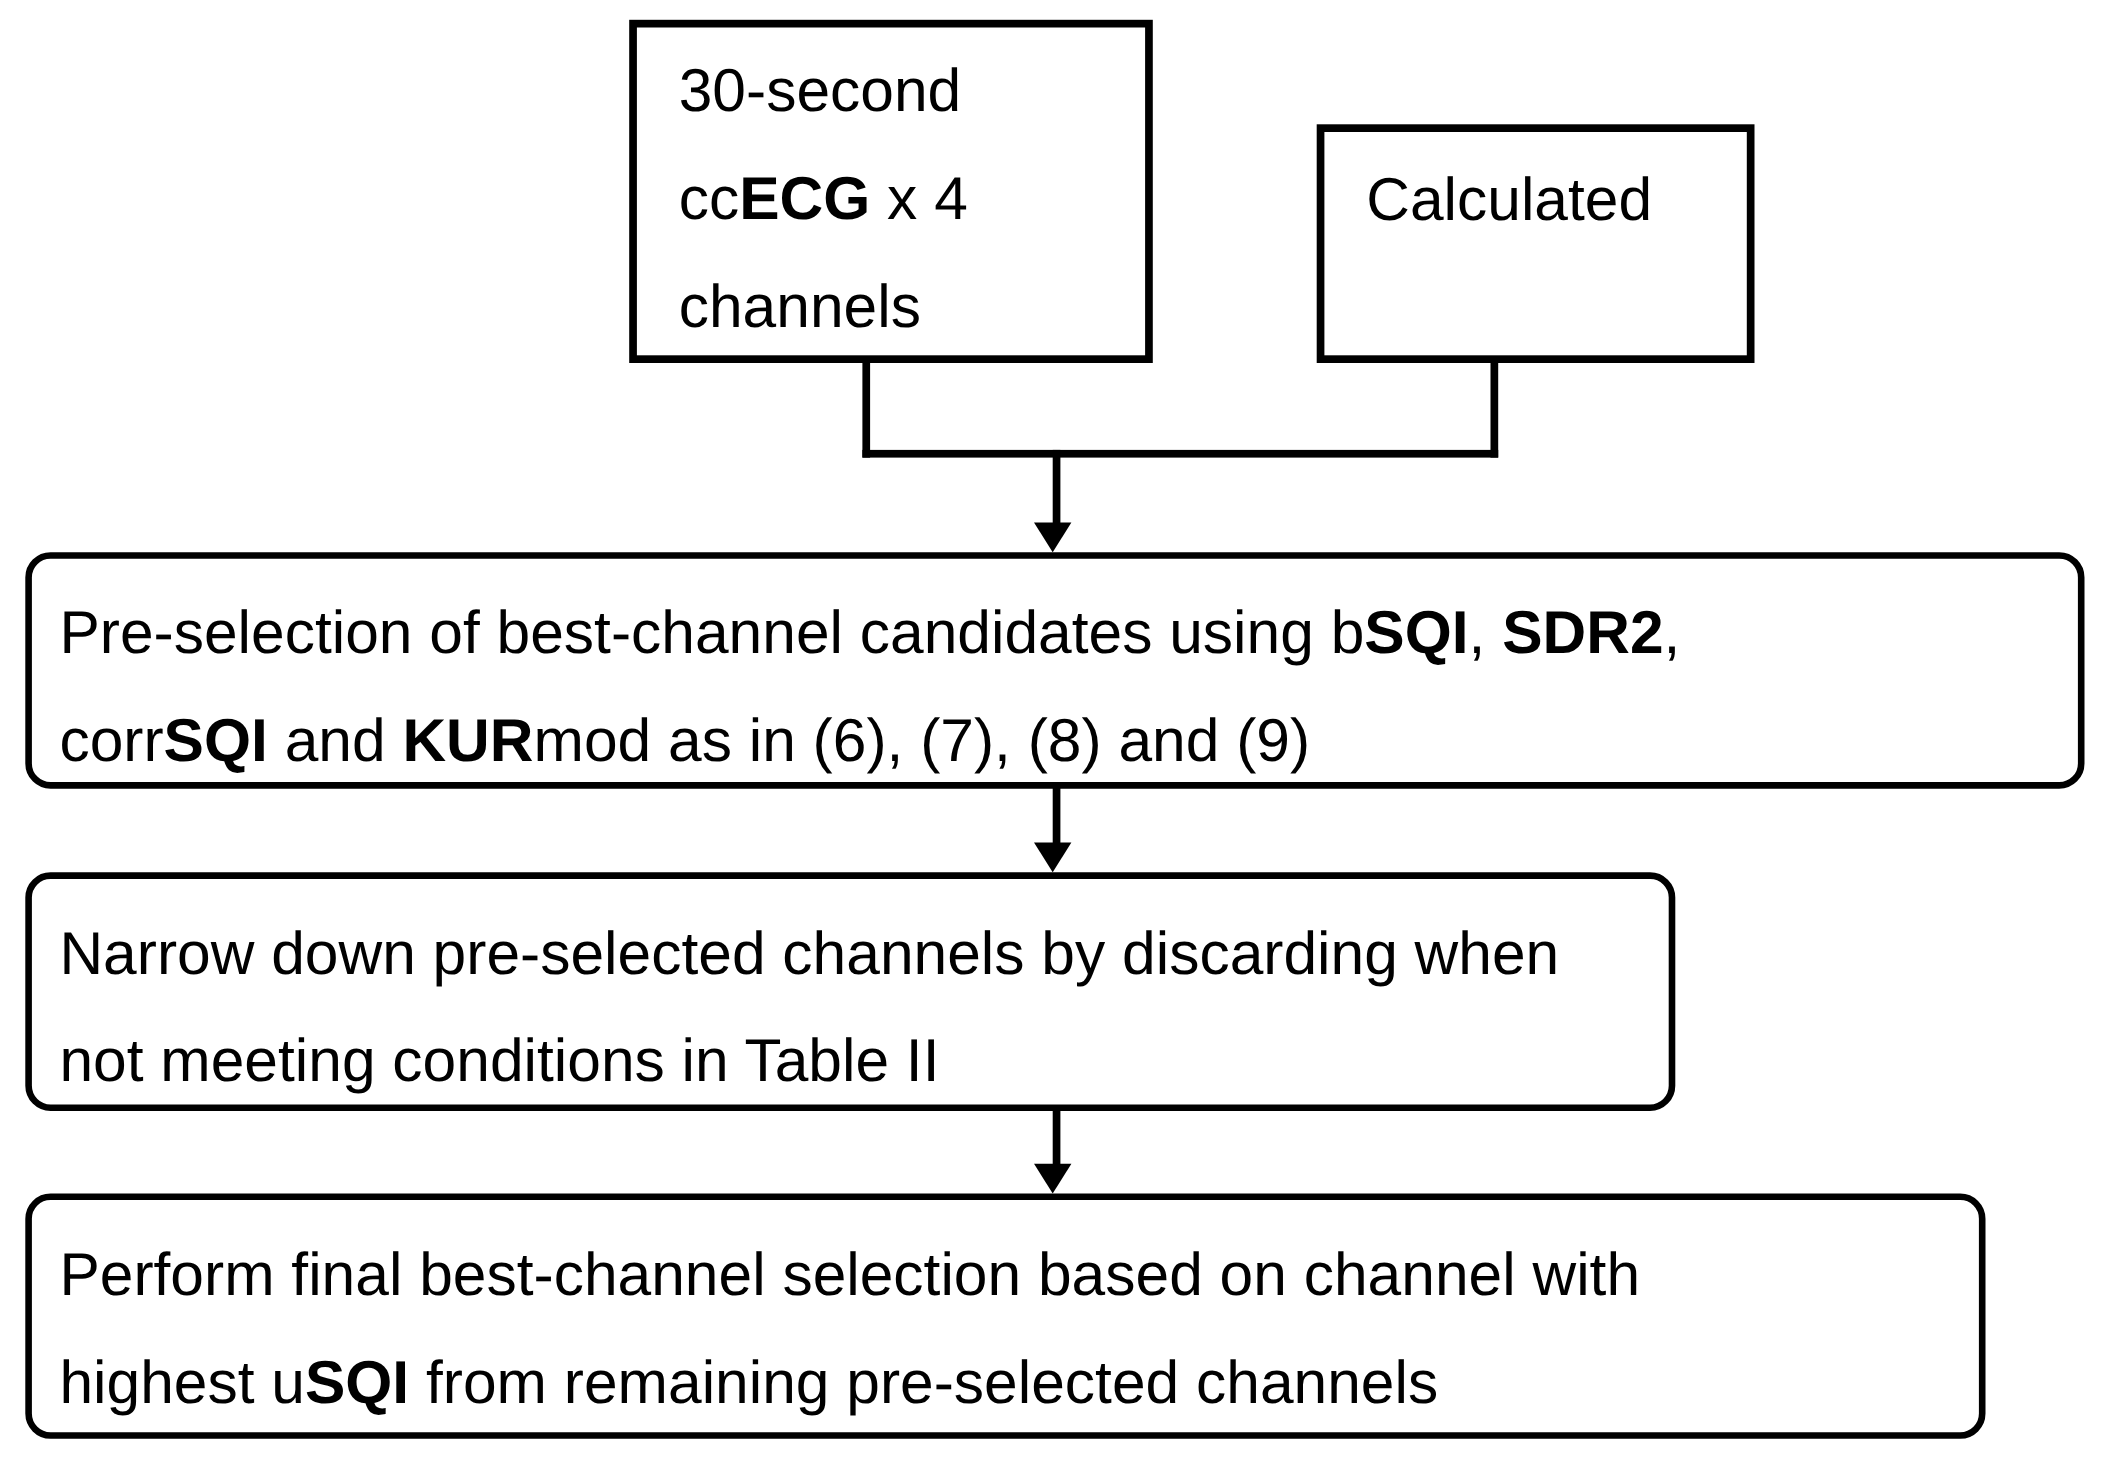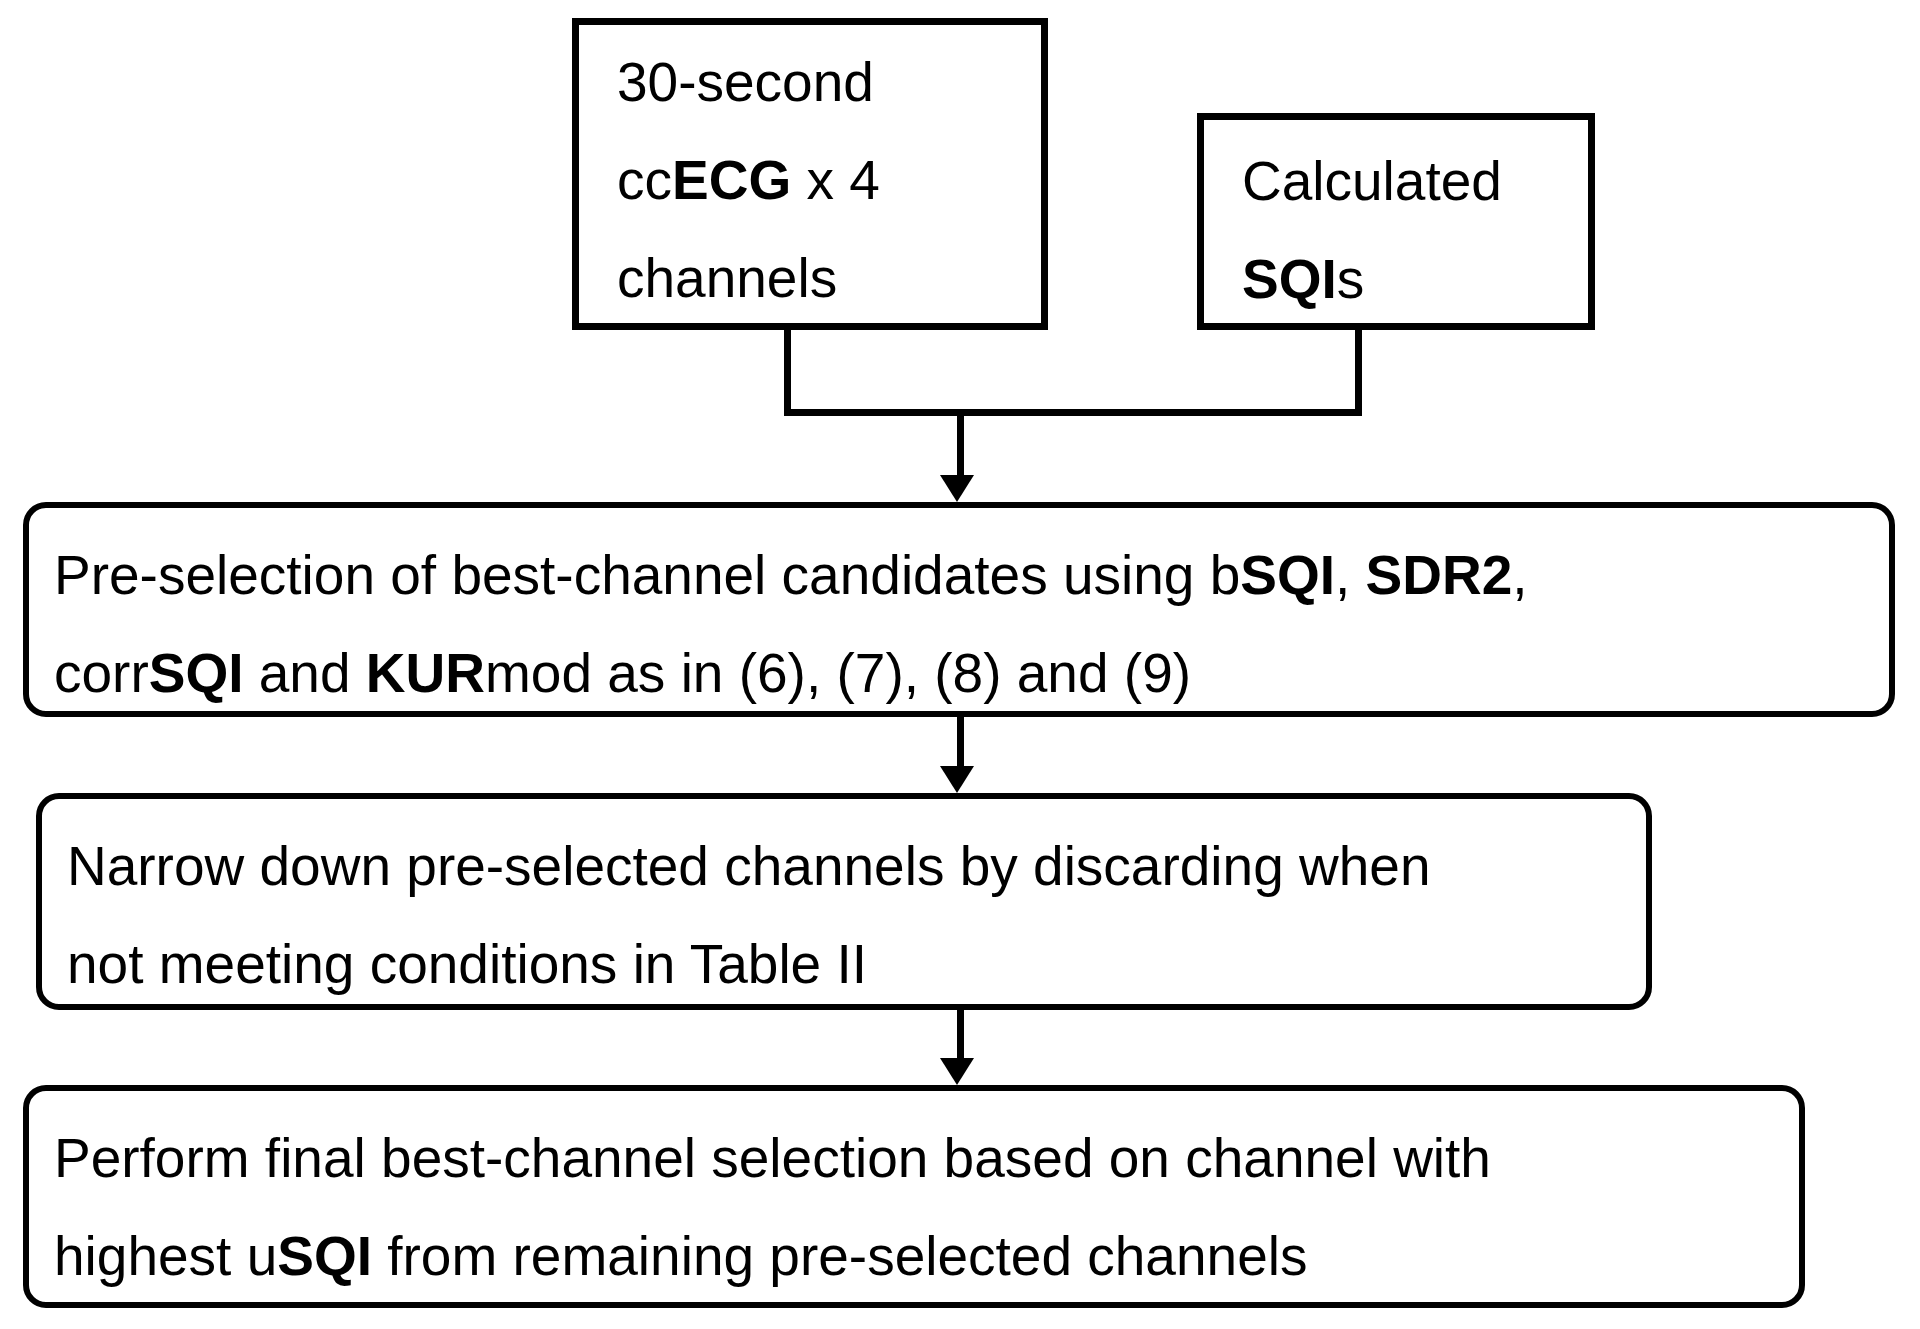--- a/index.html
+++ b/index.html
@@ -61,39 +61,38 @@
 <div class="canvas">
 
   <div class="node src" style="left:572px; top:18px; width:476px; height:312px;">
     <div class="line"><span>30-second</span></div>
     <div class="line"><span>cc</span><span class="seg-b">ECG</span><span> x 4</span></div>
     <div class="line"><span>channels</span></div>
   </div>
 
   <div class="node src" style="left:1167px; top:113px; width:398px; height:217px; padding-top:12px;margin-left:30px;">
     <div class="line"><span>Calculated</span></div>
-    <div class="line"><span class="seg-b">SQI</span><span>s</span></div>
   </div>
 
   <div class="cline" style="left:784px; top:327px; width:7px; height:89px;"></div>
   <div class="cline" style="left:1355px; top:327px; width:7px; height:89px;"></div>
   <div class="cline" style="left:784px; top:409px; width:578px; height:7px;"></div>
 
   <div class="cline" style="left:957px; top:409px; width:7px; height:70px;"></div>
   <div class="arrowhead" style="left:940px; top:475px;"></div>
 
   <div class="node step" style="left:23px; top:502px; width:1872px; height:215px;">
     <div class="line"><span>Pre-selection of best-channel candidates using b</span><span class="seg-b">SQI</span><span>, </span><span class="seg-b">SDR2</span><span>,</span></div>
     <div class="line"><span>corr</span><span class="seg-b">SQI</span><span> and </span><span class="seg-b">KUR</span><span>mod as in (6), (7), (8) and (9)</span></div>
   </div>
 
   <div class="cline" style="left:957px; top:714px; width:7px; height:56px;"></div>
   <div class="arrowhead" style="left:940px; top:766px;"></div>
 
-  <div class="node step" style="left:23px; top:793px; width:1616px; height:217px;margin-left:13px;">
+  <div class="node step" style="left:23px; top:793px; width:1500px; height:217px;">
     <div class="line"><span>Narrow down pre-selected channels by discarding when</span></div>
     <div class="line"><span>not meeting conditions in Table II</span></div>
   </div>
 
   <div class="cline" style="left:957px; top:1007px; width:7px; height:56px;"></div>
   <div class="arrowhead" style="left:940px; top:1058px;"></div>
 
   <div class="node step" style="left:23px; top:1085px; width:1782px; height:223px; ">
     <div class="line"><span>Perform final best-channel selection based on channel with</span></div>
     <div class="line"><span>highest u</span><span class="seg-b">SQI</span><span> from remaining pre-selected channels</span></div>

